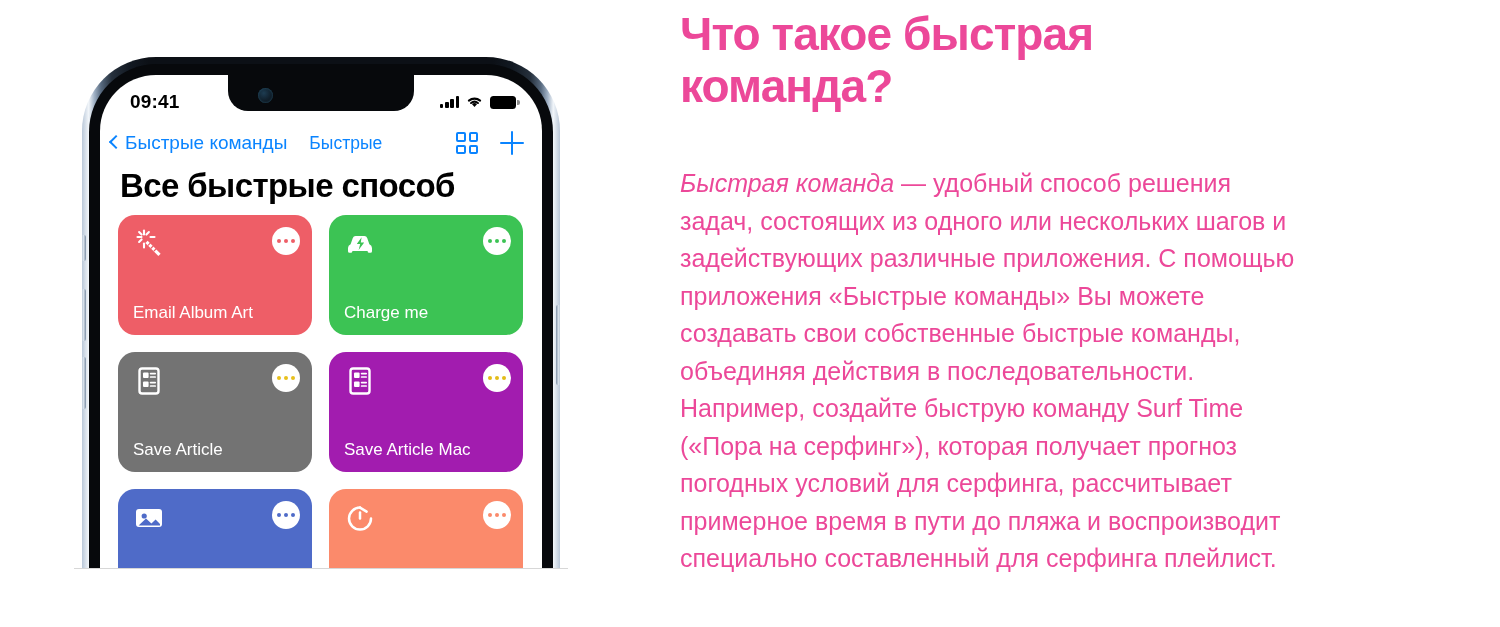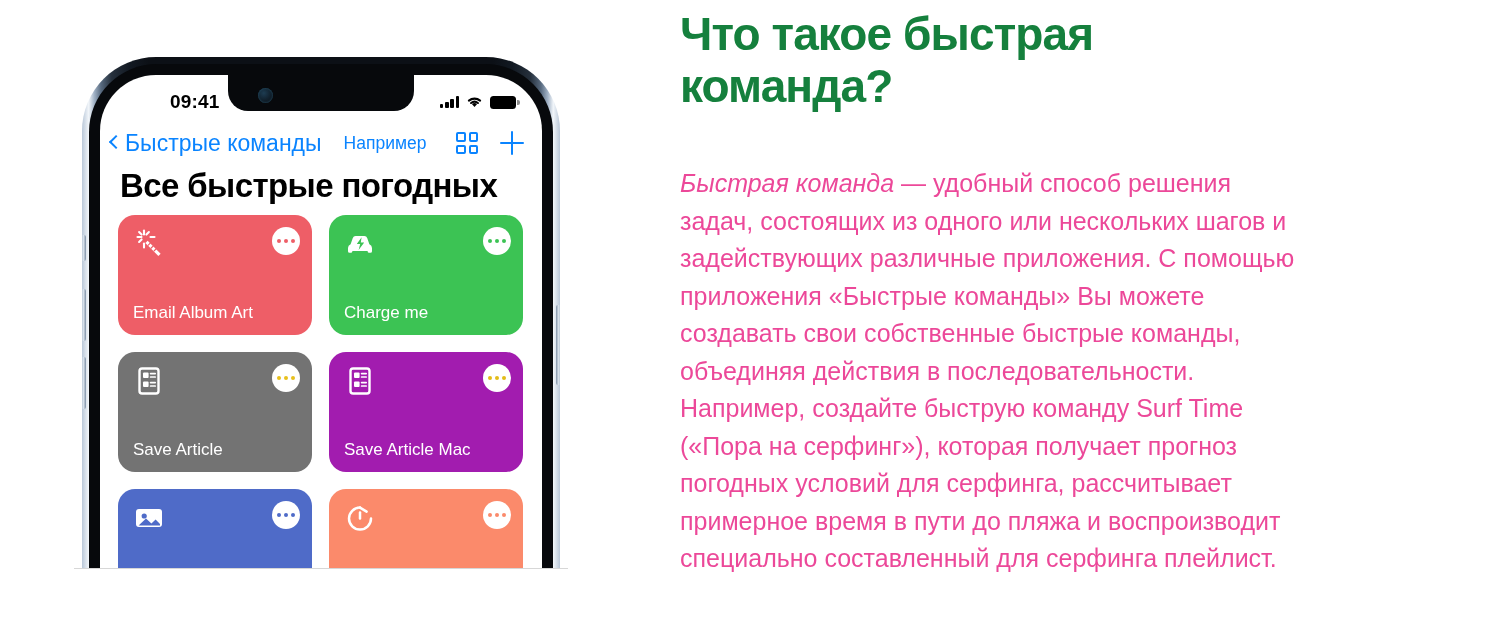--- a/index.html
+++ b/index.html
@@ -74,21 +74,21 @@
     background: radial-gradient(circle at 38% 34%, #1d3c52 0%, #12222f 48%, #0a0d12 100%);
     box-shadow: inset 0 0 2px #2a5f7a;
   }
 
   
   .statusbar {
     position: absolute; top: 0; left: 0; width: 442px; height: 44px;
     display: flex; align-items: center; justify-content: space-between;
     padding: 10px 26px 0 30px;
   }
-  .status-time { font-size: 19px; font-weight: bold; color: #000; letter-spacing: .2px; margin-left: 40px; }
+  .status-time { font-size: 19px; font-weight: bold; color: #000; letter-spacing: .2px; }
   .status-right { display: flex; align-items: center; gap: 6px; }
   .bars { display: flex; align-items: flex-end; gap: 1.8px; height: 12px; }
   .bars i { display: block; width: 3.4px; background: #000; border-radius: 1px; }
   .bars i:nth-child(1){height:4px}.bars i:nth-child(2){height:6.5px}
   .bars i:nth-child(3){height:9px}.bars i:nth-child(4){height:12px}
   .batt {
     width: 26px; height: 13px; border-radius: 3.5px; background: #000;
     position: relative;
   }
   .batt:after {
@@ -105,21 +105,21 @@
   .nav-back { display: flex; align-items: center; gap: 5px; cursor: pointer; }
   .chev {
     width: 10px; height: 17px; position: relative; flex: 0 0 10px;
   }
   .chev:before {
     content:""; position:absolute; left:1px; top:2.5px;
     width: 8px; height: 8px;
     border-left: 2.6px solid #0a84ff; border-bottom: 2.6px solid #0a84ff;
     transform: rotate(45deg);
   }
-  .nav-label { font-size: 23px; color:#0a84ff; white-space: nowrap; }
+  .nav-label { font-size: 19px; color:#0a84ff; white-space: nowrap; }
   .nav-edit { font-size: 17.5px; color:#0a84ff; margin-left: 22px; white-space: nowrap; cursor:pointer; }
   .nav-spacer { flex: 1 1 auto; }
   .grid-icon {
     width: 22px; height: 22px; display: grid; grid-template-columns: 1fr 1fr;
     grid-template-rows: 1fr 1fr; gap: 3px; margin-right: 22px; cursor: pointer;
   }
   .grid-icon span { border: 2px solid #0a84ff; border-radius: 2px; display: block; }
   .plus-icon { width: 24px; height: 24px; position: relative; cursor: pointer; margin-right: 2px; }
   .plus-icon:before, .plus-icon:after {
     content:""; position:absolute; background:#0a84ff; border-radius: 1px;
@@ -160,21 +160,21 @@
   .crop-line {
     position: absolute; left: 74px; top: 568px; width: 494px; height: 1px;
     background: #d7d7d7;
   }
 
   
   .text-col { position: relative; flex: 1 1 auto; padding: 0 0 0 8px; }
   .headline {
     position: absolute; left: 0; top: 8px; width: 620px;
     font-size: 46px; line-height: 1.14; font-weight: bold;
-    color: #15803d; letter-spacing: -0.9px;
+    color: #ec4899; letter-spacing: -0.9px;
   }
   .body-text {
     position: absolute; left: 0; top: 165px; width: 625px;
     font-size: 25px; line-height: 1.5; color: #ec4899;
   }
   .body-text em { font-style: italic; }
 </style>
 </head>
 <body>
 
@@ -212,32 +212,32 @@
             </svg>
             <div class="batt"></div>
           </div>
         </div>
 
         <div class="navbar">
           <div class="nav-back">
             <span class="chev"></span>
             <span class="nav-label">Быстрые команды</span>
           </div>
-          <div class="nav-edit">Например</div>
+          <div class="nav-edit">Быстрые</div>
           <div class="nav-spacer"></div>
           <div class="grid-icon">
             <span></span>
               <span></span>
               <span></span>
               <span></span>
           </div>
           <div class="plus-icon"></div>
         </div>
 
-        <div class="page-title">Все быстрые погодных</div>
+        <div class="page-title">Все быстрые способ</div>
 
         <div class="sc-grid">
 
           <div class="sc-card" style="background:#EE5E67">
             <svg class="sc-ico" viewBox="0 0 32 32">
               <g stroke="#fff" stroke-width="2.1" stroke-linecap="round">
                 <line x1="11" y1="2.5" x2="11" y2="6.5"></line>
                 <line x1="11" y1="15.5" x2="11" y2="19.5"></line>
                 <line x1="4.5" y1="9" x2="8.5" y2="9"></line>
                 <line x1="17.5" y1="9" x2="21.5" y2="9"></line>

